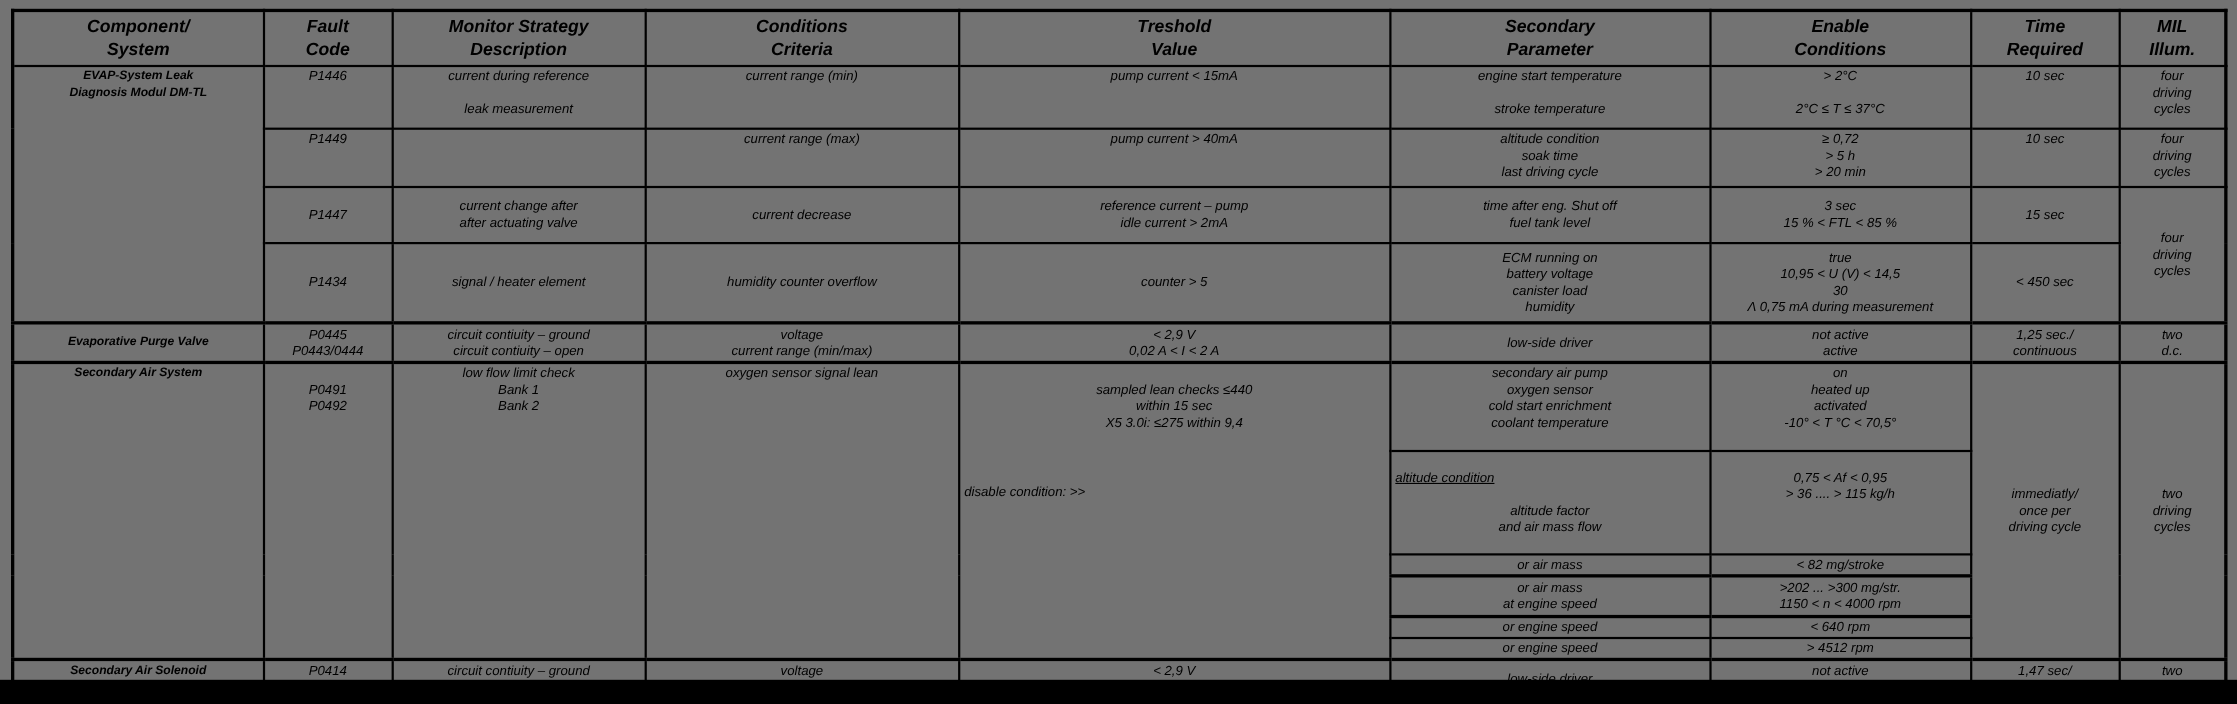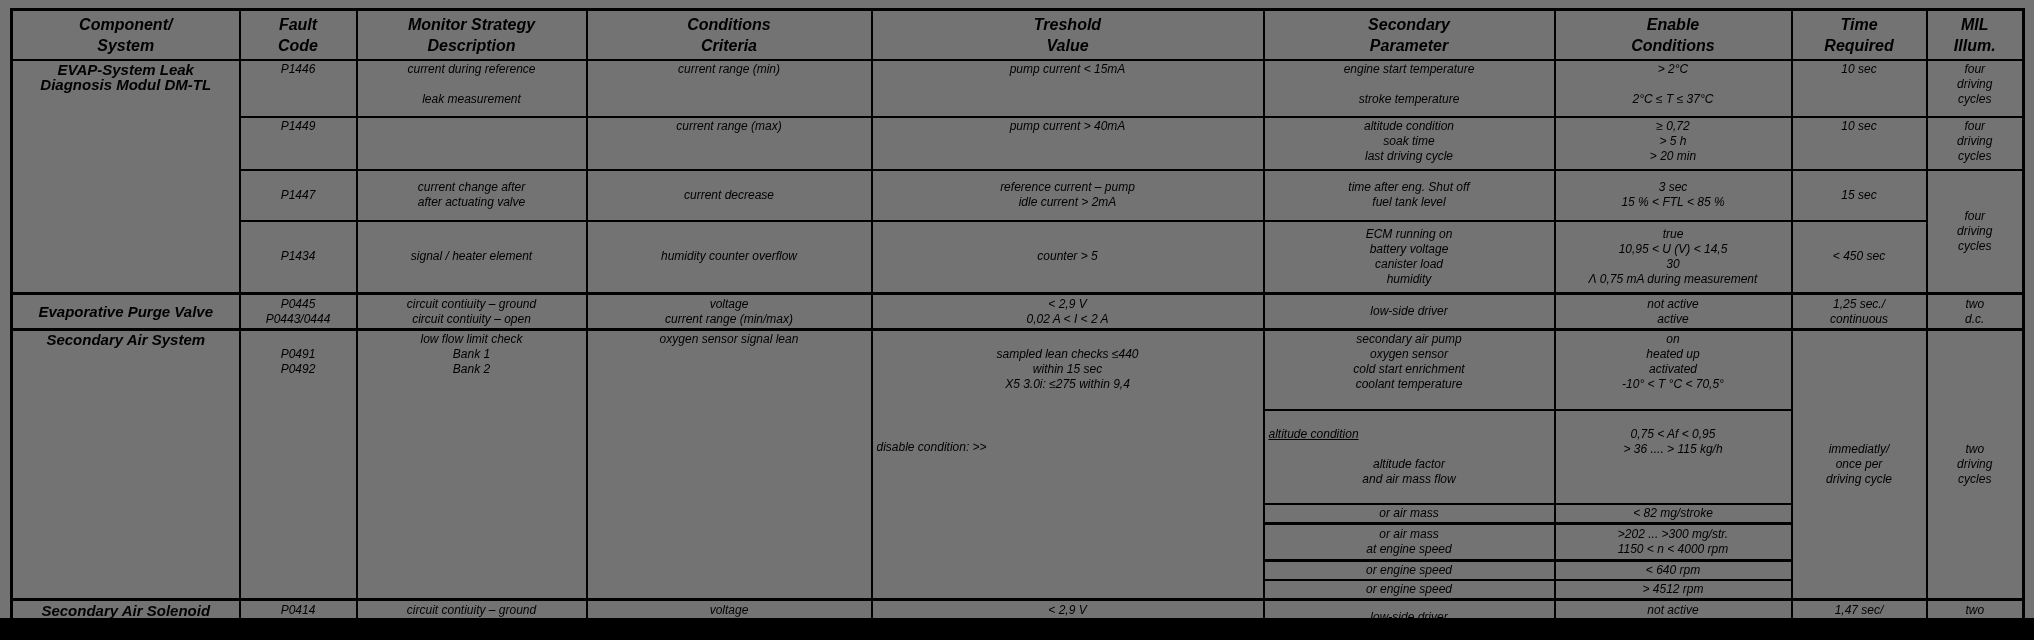--- a/index.html
+++ b/index.html
@@ -28,21 +28,21 @@
     white-space: pre-line;
     overflow: hidden;
   }
   th {
     font-size: 16px;
     line-height: 21px;
     font-weight: bold;
     vertical-align: middle;
   }
   td.top { vertical-align: top; }
-  td.comp { font-weight: bold; font-size: 15px; }
+  td.comp { font-weight: bold; font-size: 11px; }
   tr.group-start td { border-top-width: 3px; }
   td.bb3 { border-bottom-width: 3px; margin-left: 32px; }
 
   .sas-treshold-main { min-height: 78px; }
   .sas-disable { text-align: left; padding-right: 2px; }
   .alt-head { text-align: left; text-decoration: underline; }
 
   .scan-bar {
     position: absolute; left: 0; top: 618px;
     width: 2034px; height: 22px;

